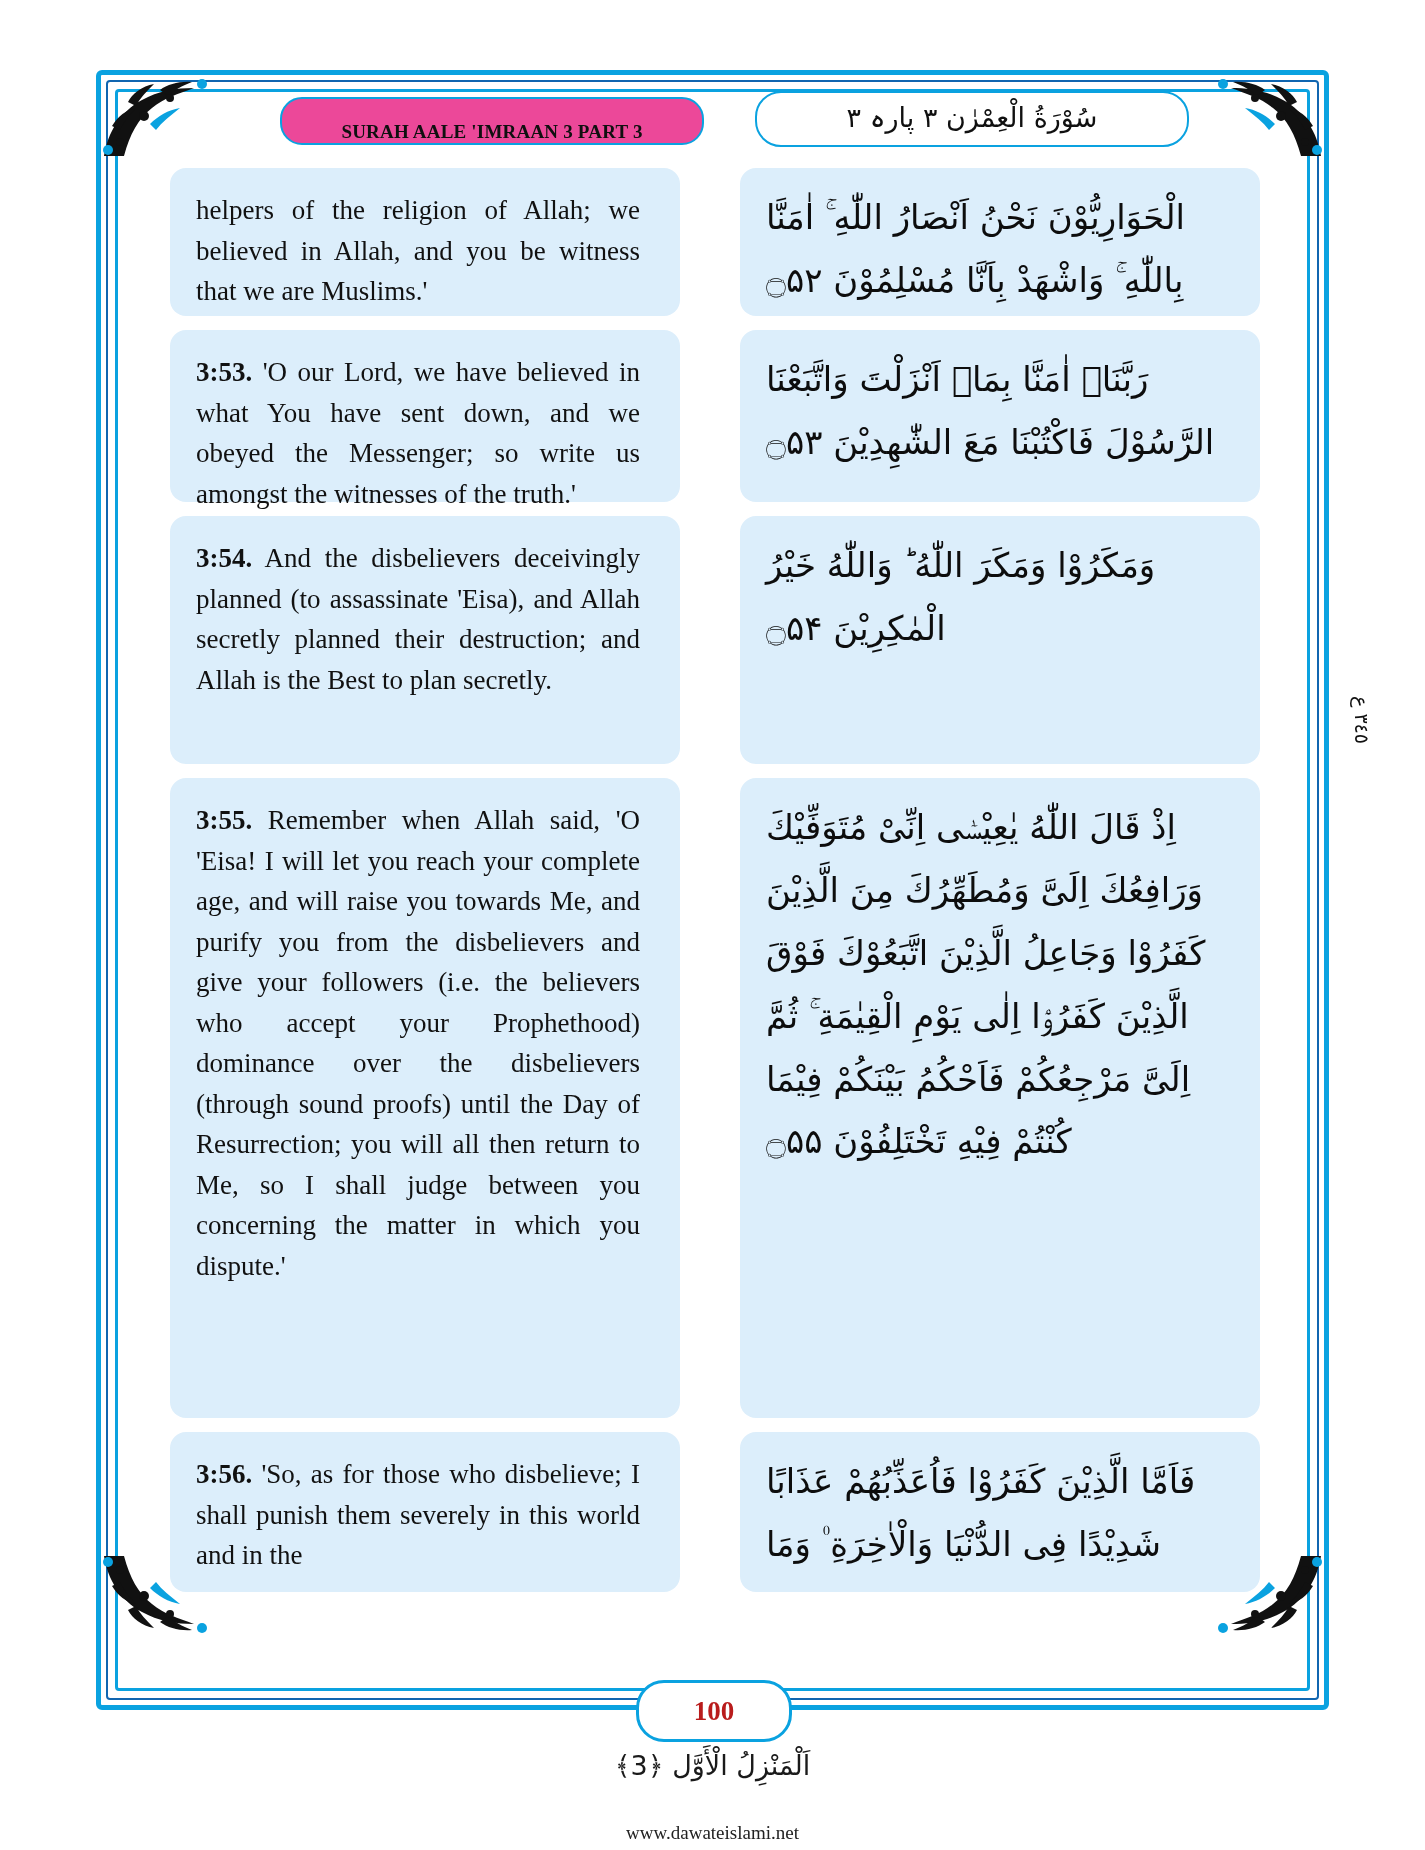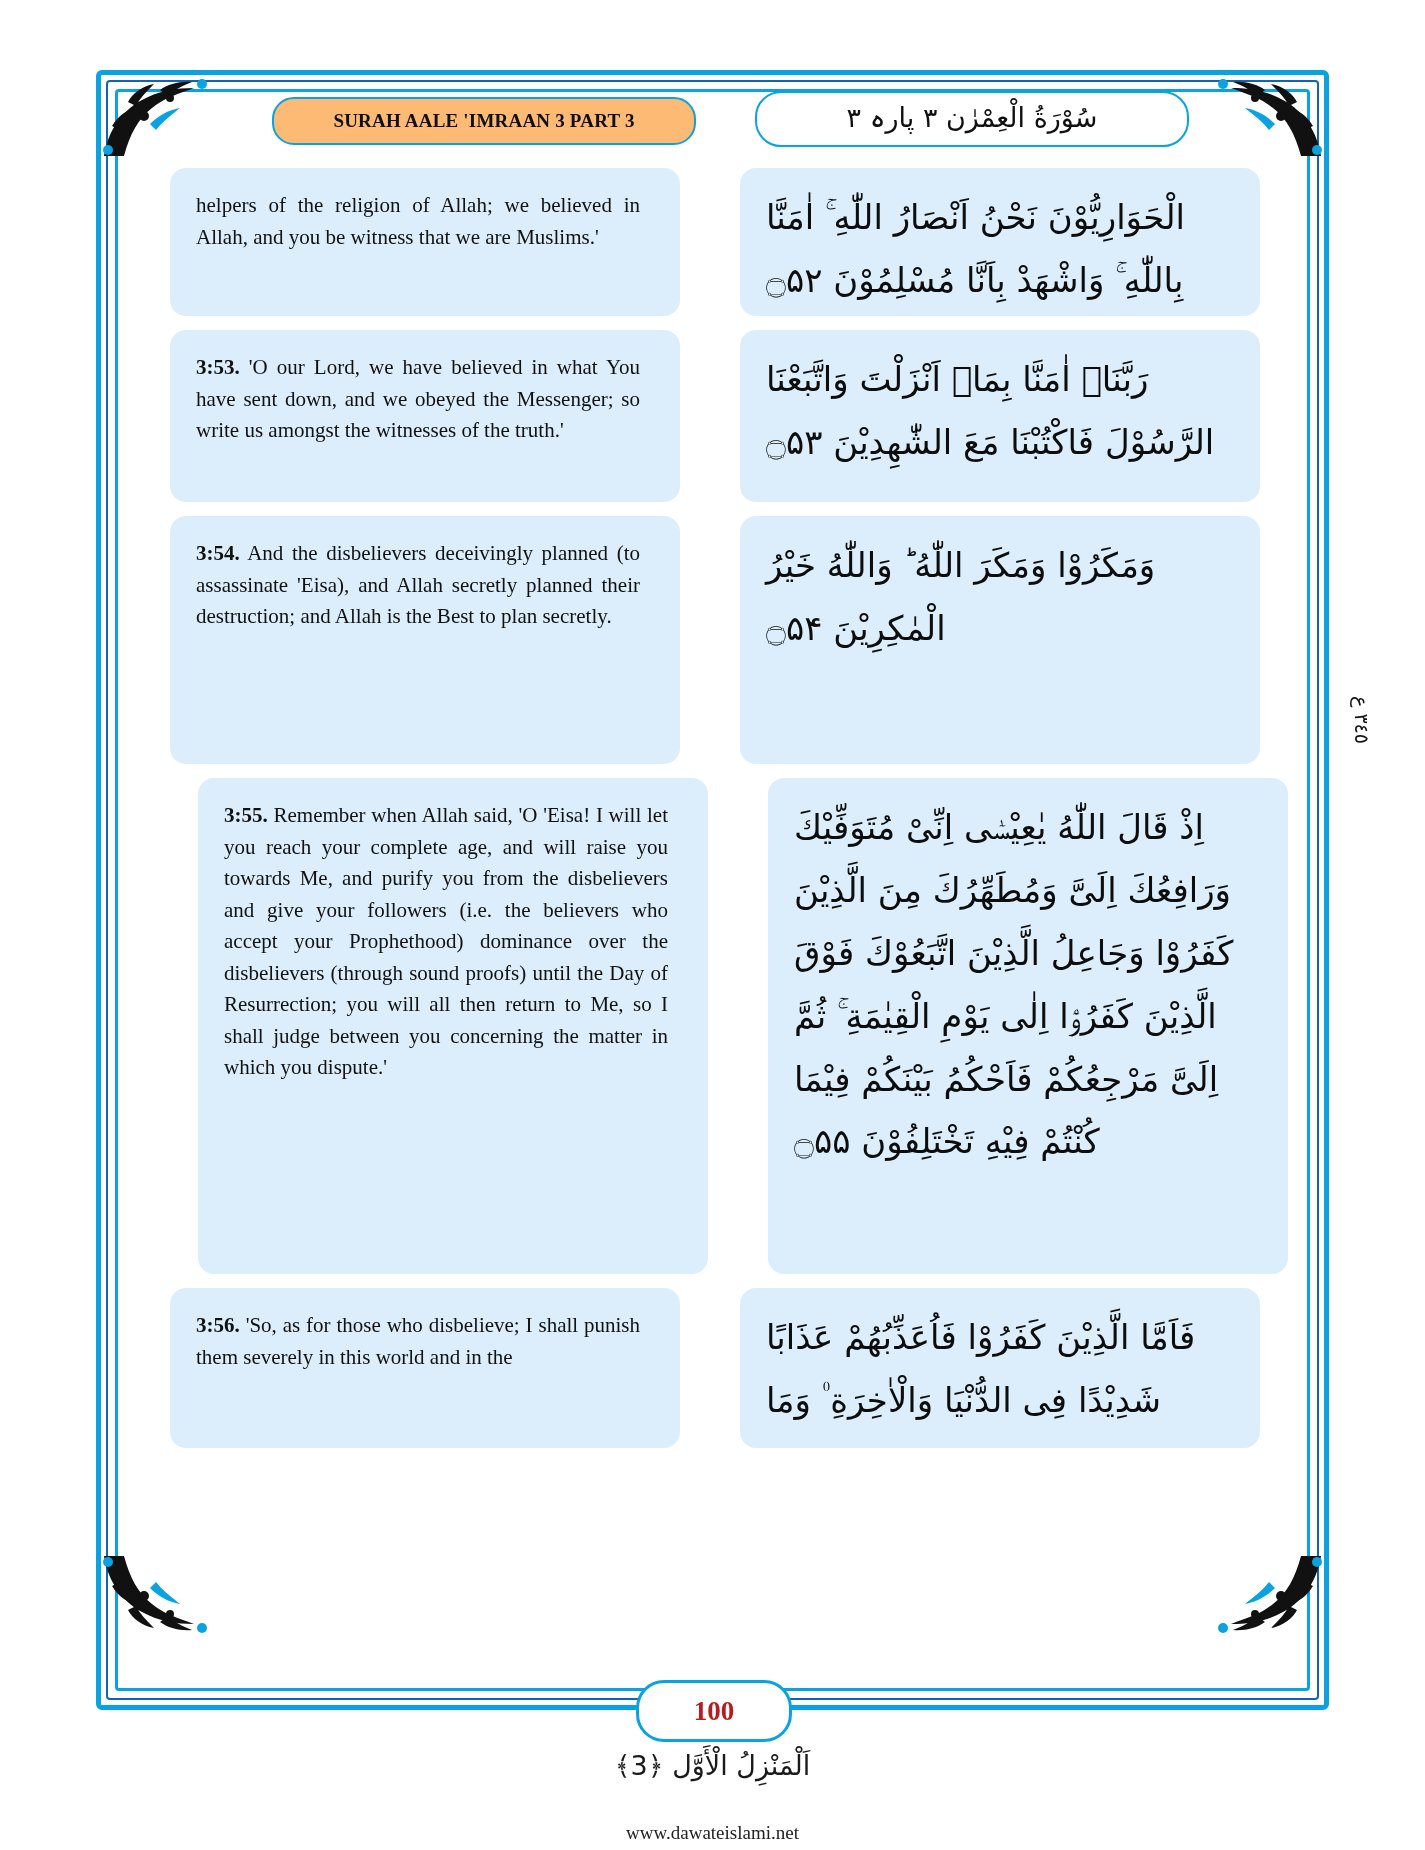--- a/index.html
+++ b/index.html
@@ -67,29 +67,29 @@
   
   .header-band {
     position: absolute;
     left: 115px;
     top: 89px;
     width: 1195px;
     height: 58px;
   }
   .header-left-box {
     position: absolute;
-    left: 157px;
+    left: 165px;
     top: 8px;
     width: 420px;
     height: 44px;
     border: 2px solid #0aa2e0;
     border-radius: 22px;
-    background: #fdba74;
+    background: #ec4899;
     display: flex;
-    align-items: center;
+    align-items: flex-end;
     justify-content: center;
   }
   .header-left-box .txt {
     font-family: "Liberation Serif", serif;
     font-weight: bold;
     font-size: 19px;
     letter-spacing: 0.2px;
     color: #101010;
     white-space: nowrap;
   }
@@ -134,21 +134,21 @@
     border-radius: 16px;
     box-sizing: border-box;
   }
   .cell-en {
     position: absolute;
     left: 0;
     top: 0;
     width: 510px;
     padding: 22px 40px 22px 26px;
     font-family: "Liberation Serif", serif;
-    font-size: 21px;
+    font-size: 27px;
     line-height: 1.5;
     color: #111111;
     text-align: justify;
     text-justify: inter-word;
     min-height: 100%;
   }
   .cell-en b { font-weight: bold; }
   .cell-ar {
     position: absolute;
     right: 0;
@@ -161,21 +161,21 @@
     color: #0d0d0d;
     direction: rtl;
     text-align: left;
     min-height: 100%;
   }
 
   
   .row-h1 { height: 148px; }
   .row-h2 { height: 172px; }
   .row-h3 { height: 248px; }
-  .row-h4 { height: 496px; margin-left: 28px; }
+  .row-h4 { height: 640px; }
   .row-h5 { height: 160px; }
 
   .cell-en, .cell-ar { height: 100%; }
 
   .verse-num { font-weight: bold; }
 
   
   .side-mark {
     position: absolute;
     left: 1333px;

